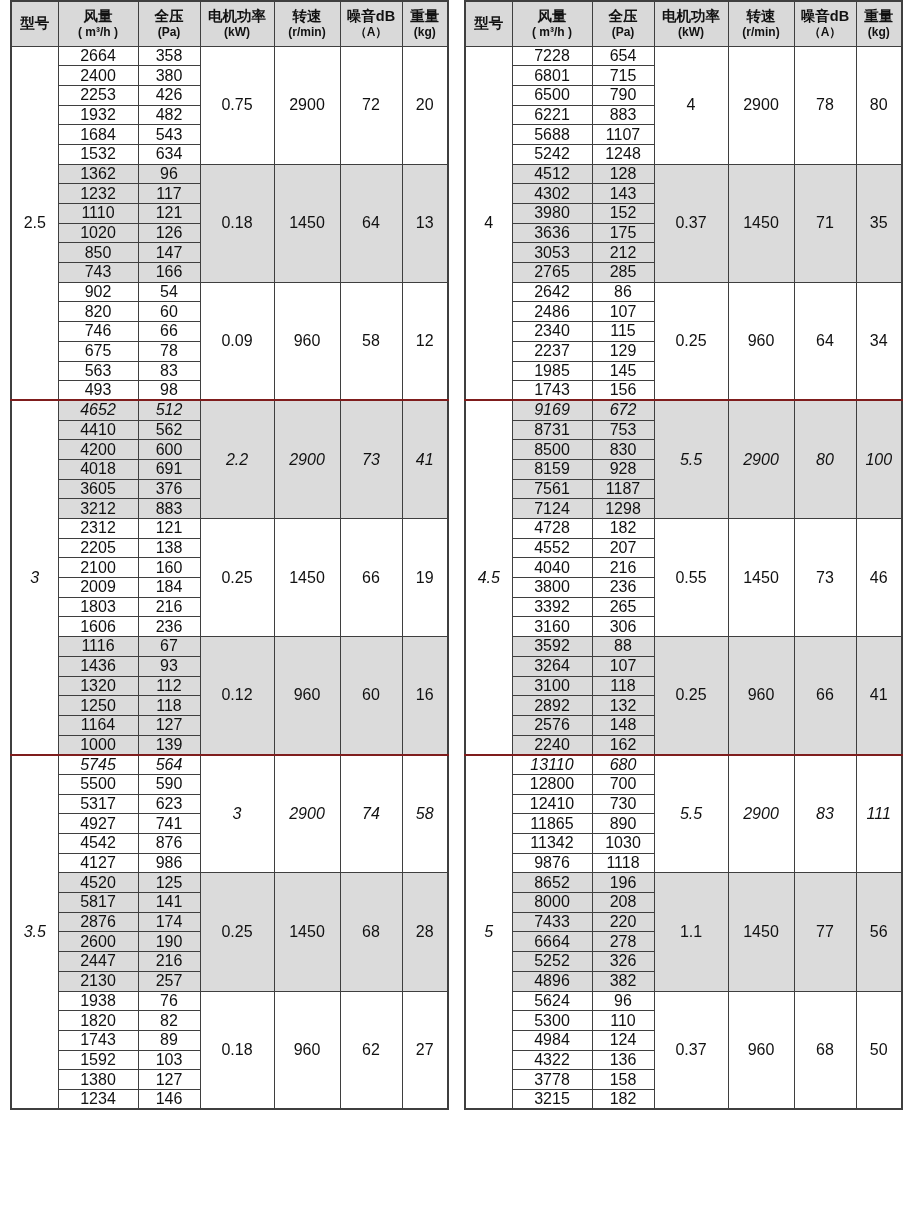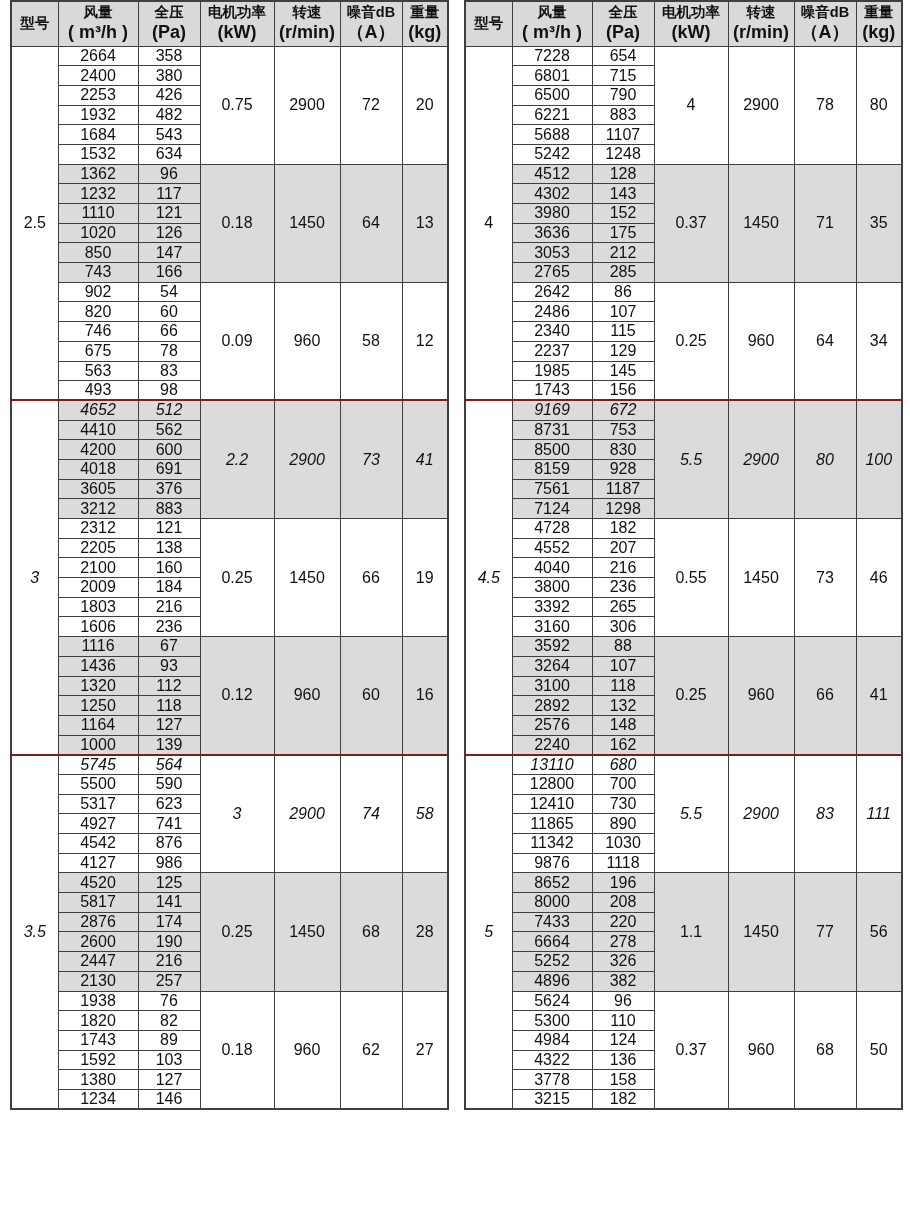--- a/index.html
+++ b/index.html
@@ -55,21 +55,21 @@
   }
   .fan-table td {
     font-size: 16px;
     height: 19.7px;
     line-height: 1;
     background: #ffffff;
     white-space: nowrap;
   }
   .fan-table td.shaded { background: #dbdbdb; }
   .fan-table tr.model-sep td { border-top: 2px solid #7f1d1d; font-style: italic; }
-  .hdr-l2 { font-size: 18px; font-weight: bold; }
+  .hdr-l2 { font-size: 12px; font-weight: bold; }
 </style>
 </head>
 <body>
 
 <div class="page">
 
   <div class="tables">
 
     <table class="fan-table">
       <colgroup>

